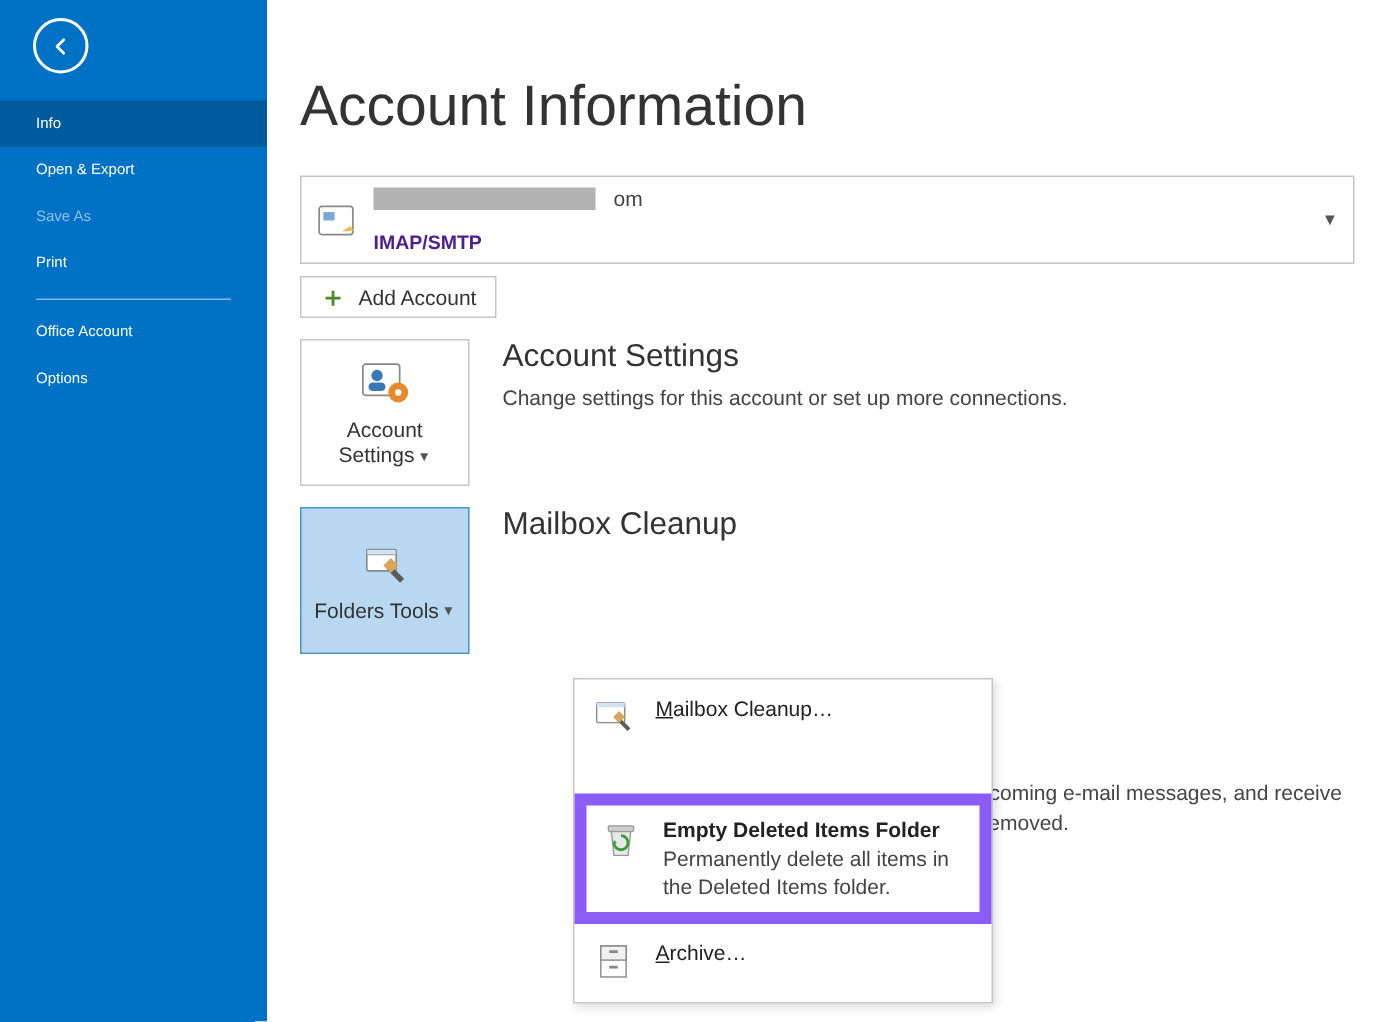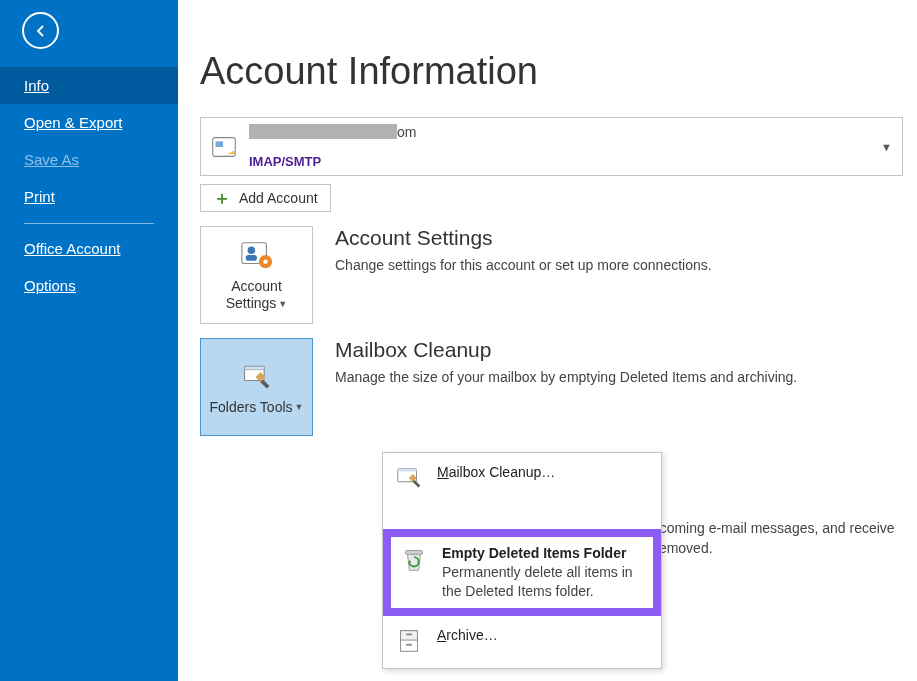--- a/index.html
+++ b/index.html
@@ -3,35 +3,35 @@
   <meta charset="utf-8">
   <style>
     * { box-sizing: border-box; margin: 0; padding: 0; font-family: "Segoe UI", Tahoma, sans-serif; }
     body { width: 917px; height: 681px; overflow: hidden; background: #fff; }
     .app { display: flex; height: 100%; }
 
     
     .sidebar { width: 178px; background: #0072c6; color: #fff; padding-top: 8px; flex-shrink: 0; }
     .back-circle { width: 37px; height: 37px; border: 2px solid #fff; border-radius: 50%; margin: 4px 0 18px 22px; display: flex; align-items: center; justify-content: center; cursor: pointer; }
     .back-circle svg { fill: #fff; }
-    .nav-item { padding: 10px 24px; font-size: 15px; cursor: pointer; color: #fff; text-decoration: underline; }
+    .nav-item { padding: 10px 24px; font-size: 10px; cursor: pointer; color: #fff; }
     .nav-item.active { background: #005a9e; }
     .nav-item.dim { color: rgba(255,255,255,0.55); cursor: default; }
     .nav-sep { border-top: 1px solid rgba(255,255,255,0.5); margin: 8px 24px 6px 24px; }
 
     
     .main { flex: 1; padding: 50px 14px 0 22px; position: relative; color: #333; }
     .page-title { font-size: 38px; font-weight: 300; color: #333; margin-bottom: 24px; }
 
     
     .acct-row { display: flex; align-items: center; border: 1px solid #c5c5c5; padding: 6px 10px 6px 8px; margin-bottom: 8px; }
     .acct-icon { width: 30px; height: 30px; flex-shrink: 0; margin-right: 10px; position: relative; }
     .acct-icon svg { width: 30px; height: 30px; }
     .acct-text { display: flex; flex-direction: column; }
-    .acct-email-line { display: flex; align-items: flex-start; gap: 0; }
+    .acct-email-line { display: flex; align-items: flex-end; gap: 12px; }
     .acct-redact { width: 148px; height: 15px; background: #b2b2b2; }
     .acct-email { font-size: 14px; color: #444; }
     .acct-type { font-size: 13px; color: #4c1d95; margin-top:14px;font-weight:bold; }
     .acct-caret { margin-left: auto; font-size: 11px; color: #555; }
 
     
     .add-account { display: inline-flex; align-items: center; gap: 8px; border: 1px solid #c5c5c5; padding: 5px 12px; font-size: 14px; color: #333; cursor: pointer; background: #fff; }
     .add-account .plus { color: #4a8a2a; font-size: 18px; line-height: 14px; font-weight: bold; }
 
     
@@ -137,21 +137,20 @@
               <rect x="6" y="6" width="22" height="16" rx="1" fill="#fff" stroke="#888" stroke-width="1.2"></rect>
               <rect x="6" y="6" width="22" height="4" fill="#cfe3f5" stroke="#888" stroke-width="0.6"></rect>
               <path d="M24 18l10 10-3 3-10-10z" fill="#5c5c5c"></path>
               <rect x="20" y="14" width="8" height="8" fill="#d8a65a" transform="rotate(45 24 18)"></rect>
             </svg>
         </div>
         <span class="btn-label"><span>Folders Tools</span><span class="caret-sm">▼</span></span>
       </div>
       <div class="section-text">
         <h2>Mailbox Cleanup</h2>
-        <p>Manage the size of your mailbox by emptying Deleted Items and archiving.</p>
       </div>
     </div>
 
     
     <div class="bg-text">
       <span class="letter-s">s</span>
       <span>o help organize your incoming e-mail messages, and receive</span><br>
       <span>e added, changed, or removed.</span>
     </div>
 

